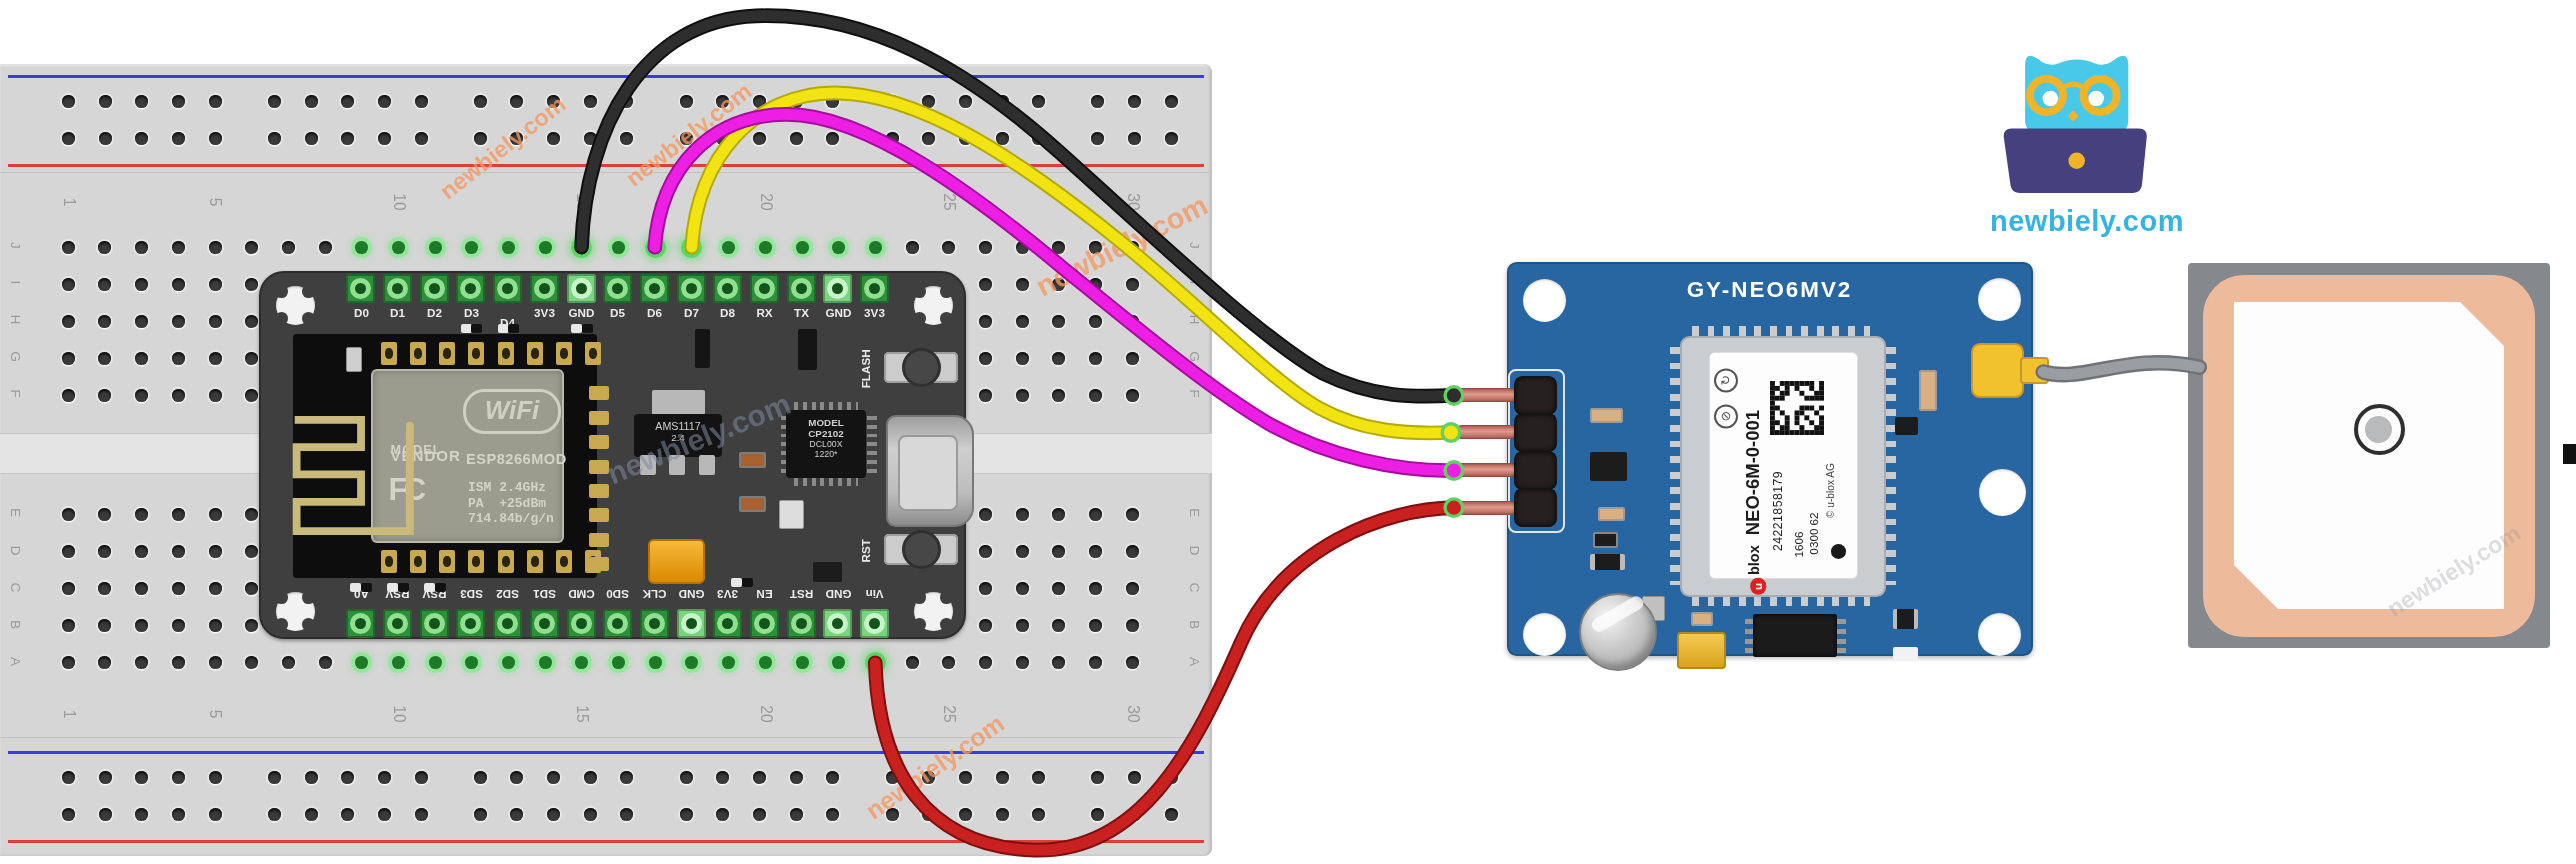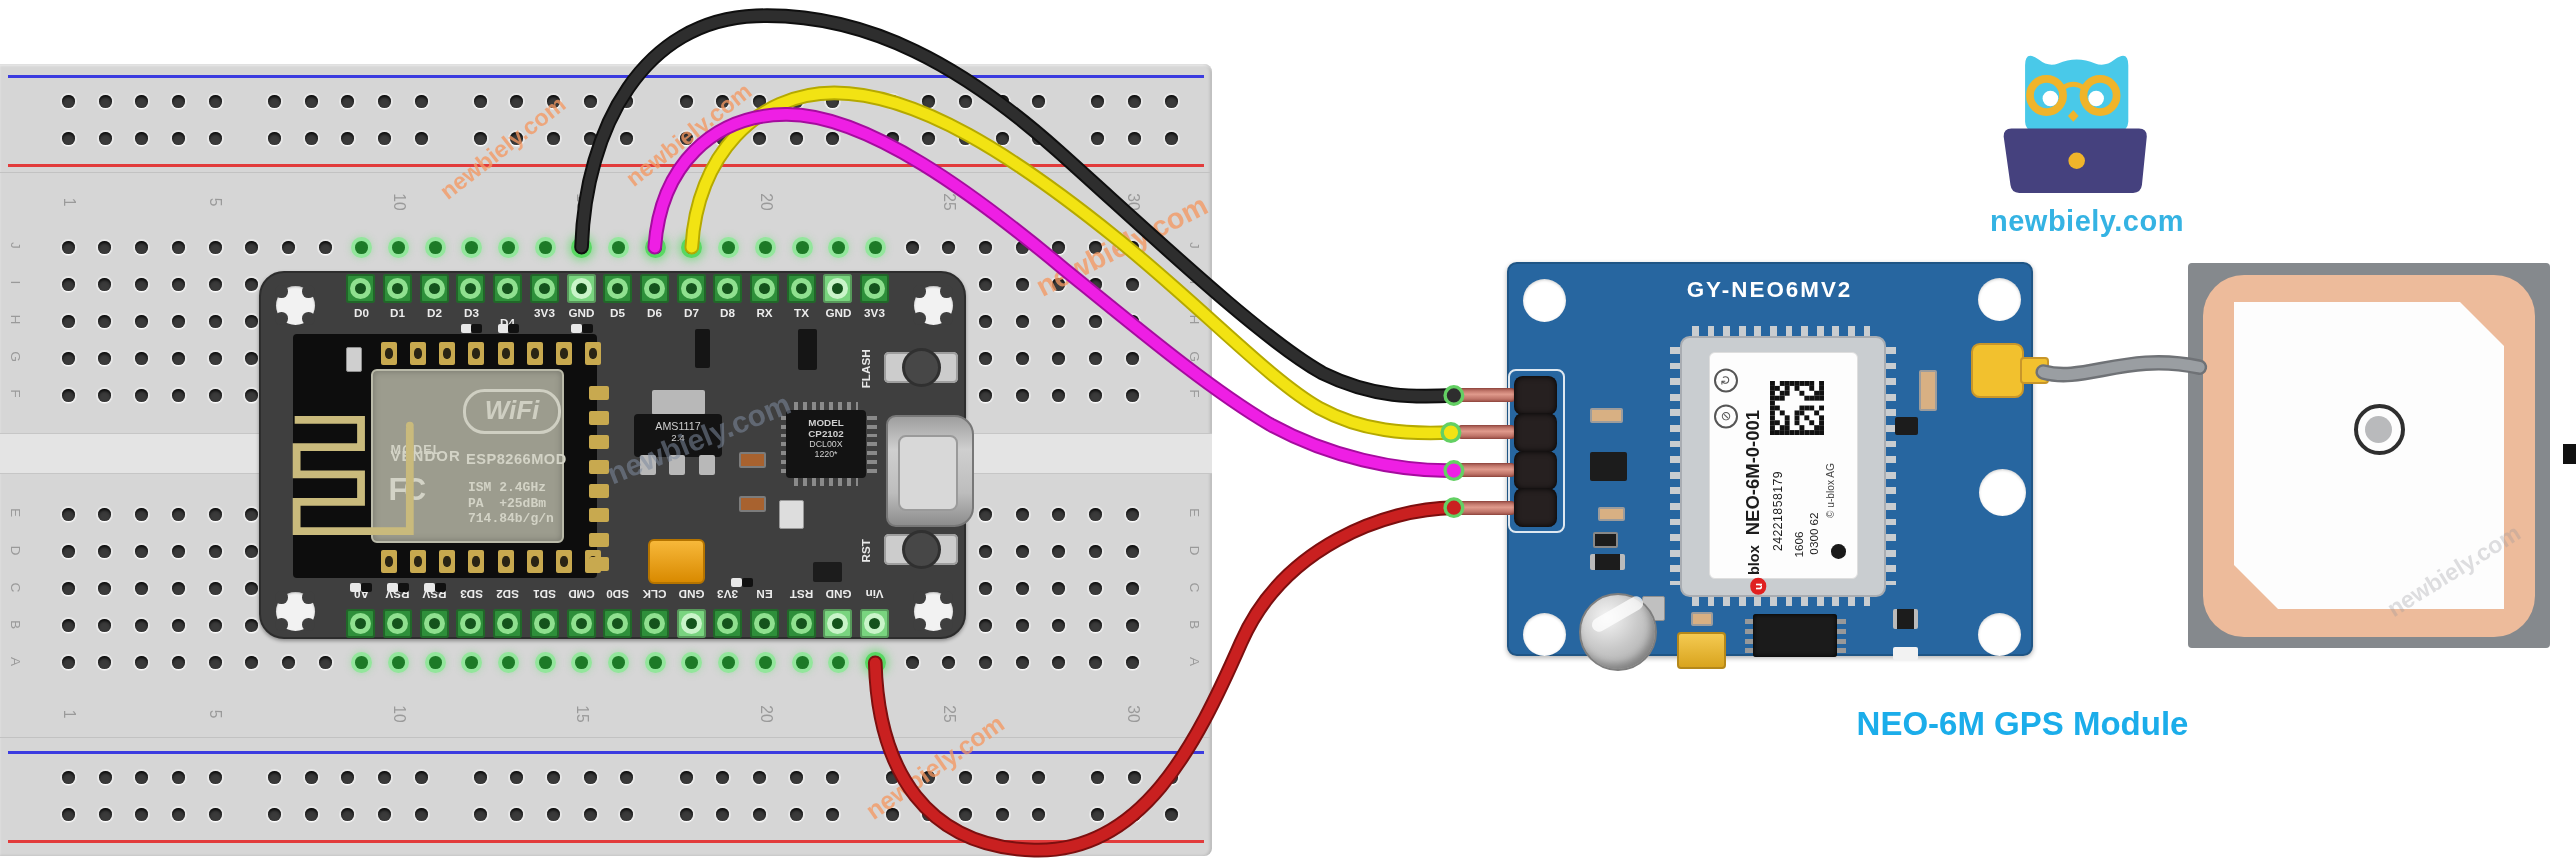--- a/index.html
+++ b/index.html
@@ -922,21 +922,20 @@
     <circle cx="112" cy="73" r="17" fill="none" stroke="#f0b42a" stroke-width="8"></circle>
     <path d="M 74,65 Q 84.5,58 95,65" fill="none" stroke="#f0b42a" stroke-width="5"></path>
     <circle cx="61" cy="76" r="8" fill="#fff"></circle>
     <circle cx="108" cy="76" r="8" fill="#fff"></circle>
     <path d="M 84.5,88 L 90,94 L 84.5,100 L 79,94 Z" fill="#f0b42a"></path>
     <path d="M 13,115 Q 13,107 21,107 L 152,107 Q 160,107 160,115 L 155,165 Q 154,173 146,173 L 29,173 Q 21,173 20,165 Z" fill="#45417e"></path>
     <circle cx="88" cy="140" r="8.5" fill="#f0b42a"></circle>
   </svg>
   <div class="logo-text" style="color: rgb(53, 179, 227);">newbiely.com</div>
 
-  <div class="caption" style="color: rgb(27, 173, 234);">NEO-6M GPS Module</div>
 
   <div id="watermarks">
       <div class="wm" style="left: 503px; top: 148px; font-size: 23.4px; color: rgba(243, 152, 99, 0.78); transform: translate(-50%, -50%) rotate(-38deg);">newbiely.com</div>
       <div class="wm" style="left: 689px; top: 135px; font-size: 23.4px; color: rgba(243, 152, 99, 0.78); transform: translate(-50%, -50%) rotate(-38deg);">newbiely.com</div>
       <div class="wm" style="left: 699px; top: 439px; font-size: 30px; color: rgba(125, 138, 158, 0.55); transform: translate(-50%, -50%) rotate(-22deg);">newbiely.com</div>
       <div class="wm" style="left: 1122px; top: 246px; font-size: 29px; color: rgba(243, 152, 99, 0.78); transform: translate(-50%, -50%) rotate(-27deg);">newbiely.com</div>
       <div class="wm" style="left: 935px; top: 767px; font-size: 25px; color: rgba(243, 152, 99, 0.78); transform: translate(-50%, -50%) rotate(-35deg);">newbiely.com</div>
       <div class="wm" style="left: 2454px; top: 571px; font-size: 23.4px; color: rgba(150, 150, 155, 0.3); transform: translate(-50%, -50%) rotate(-32deg);">newbiely.com</div>
     </div>
 

